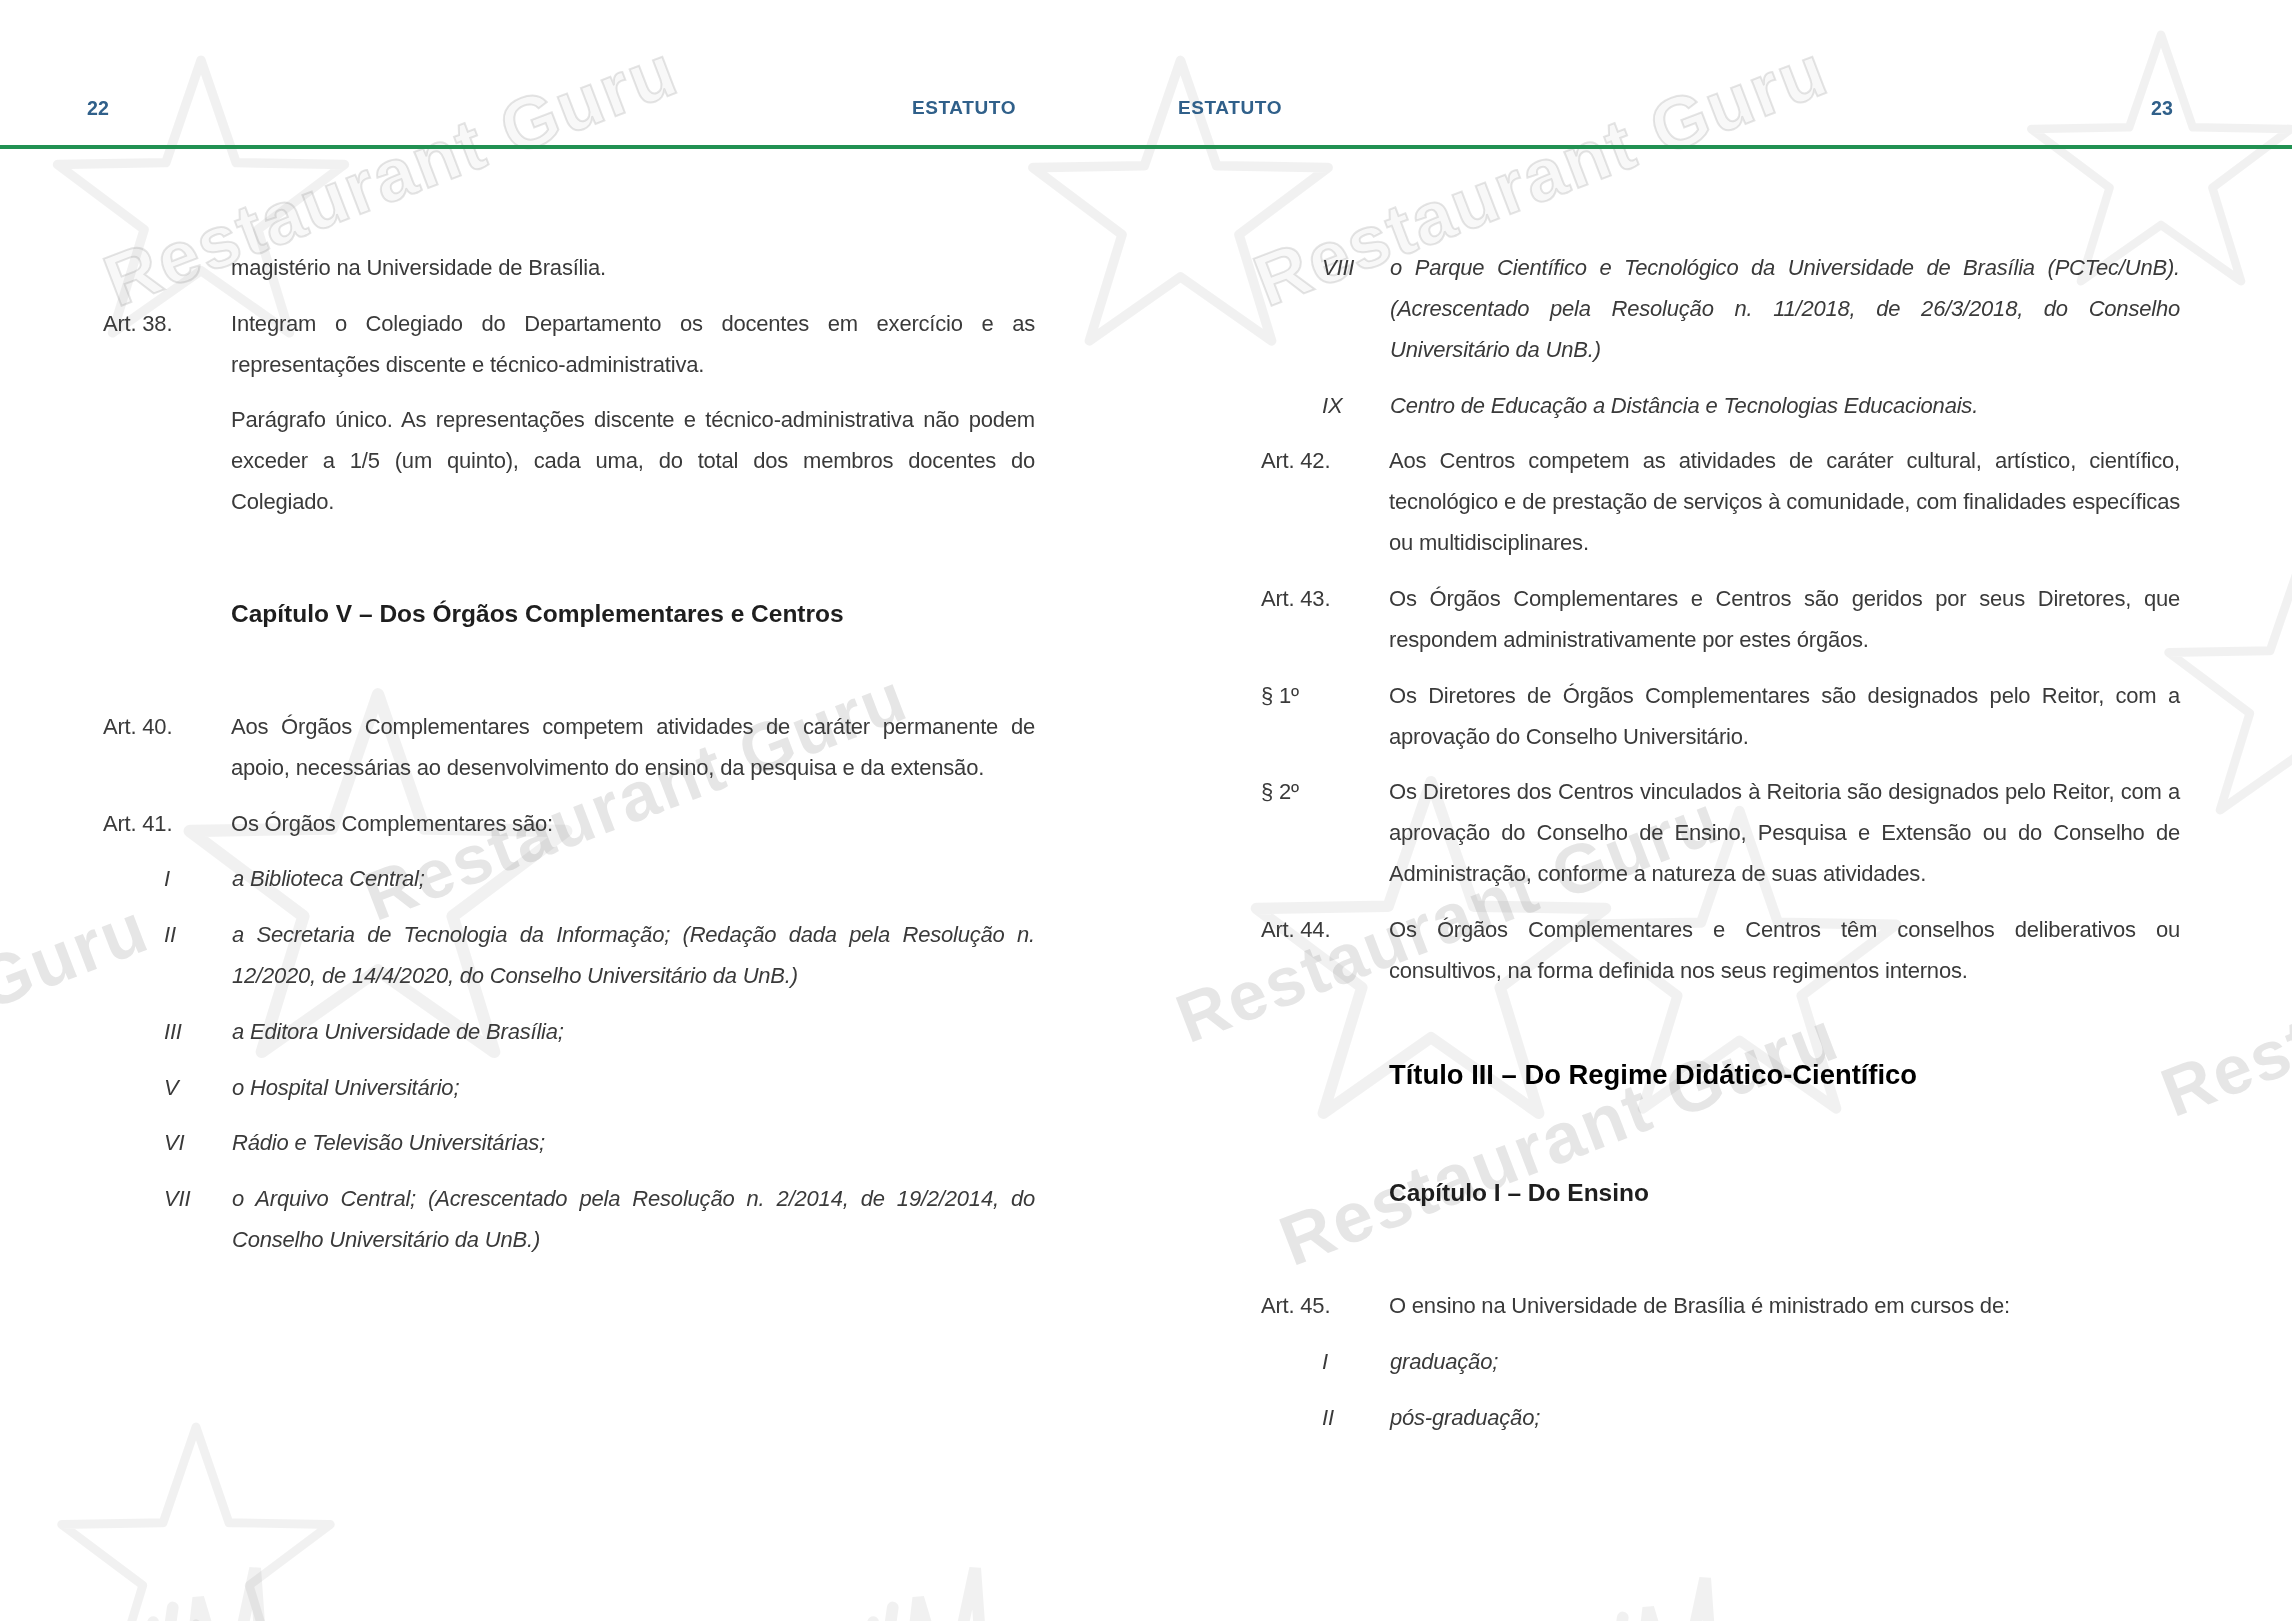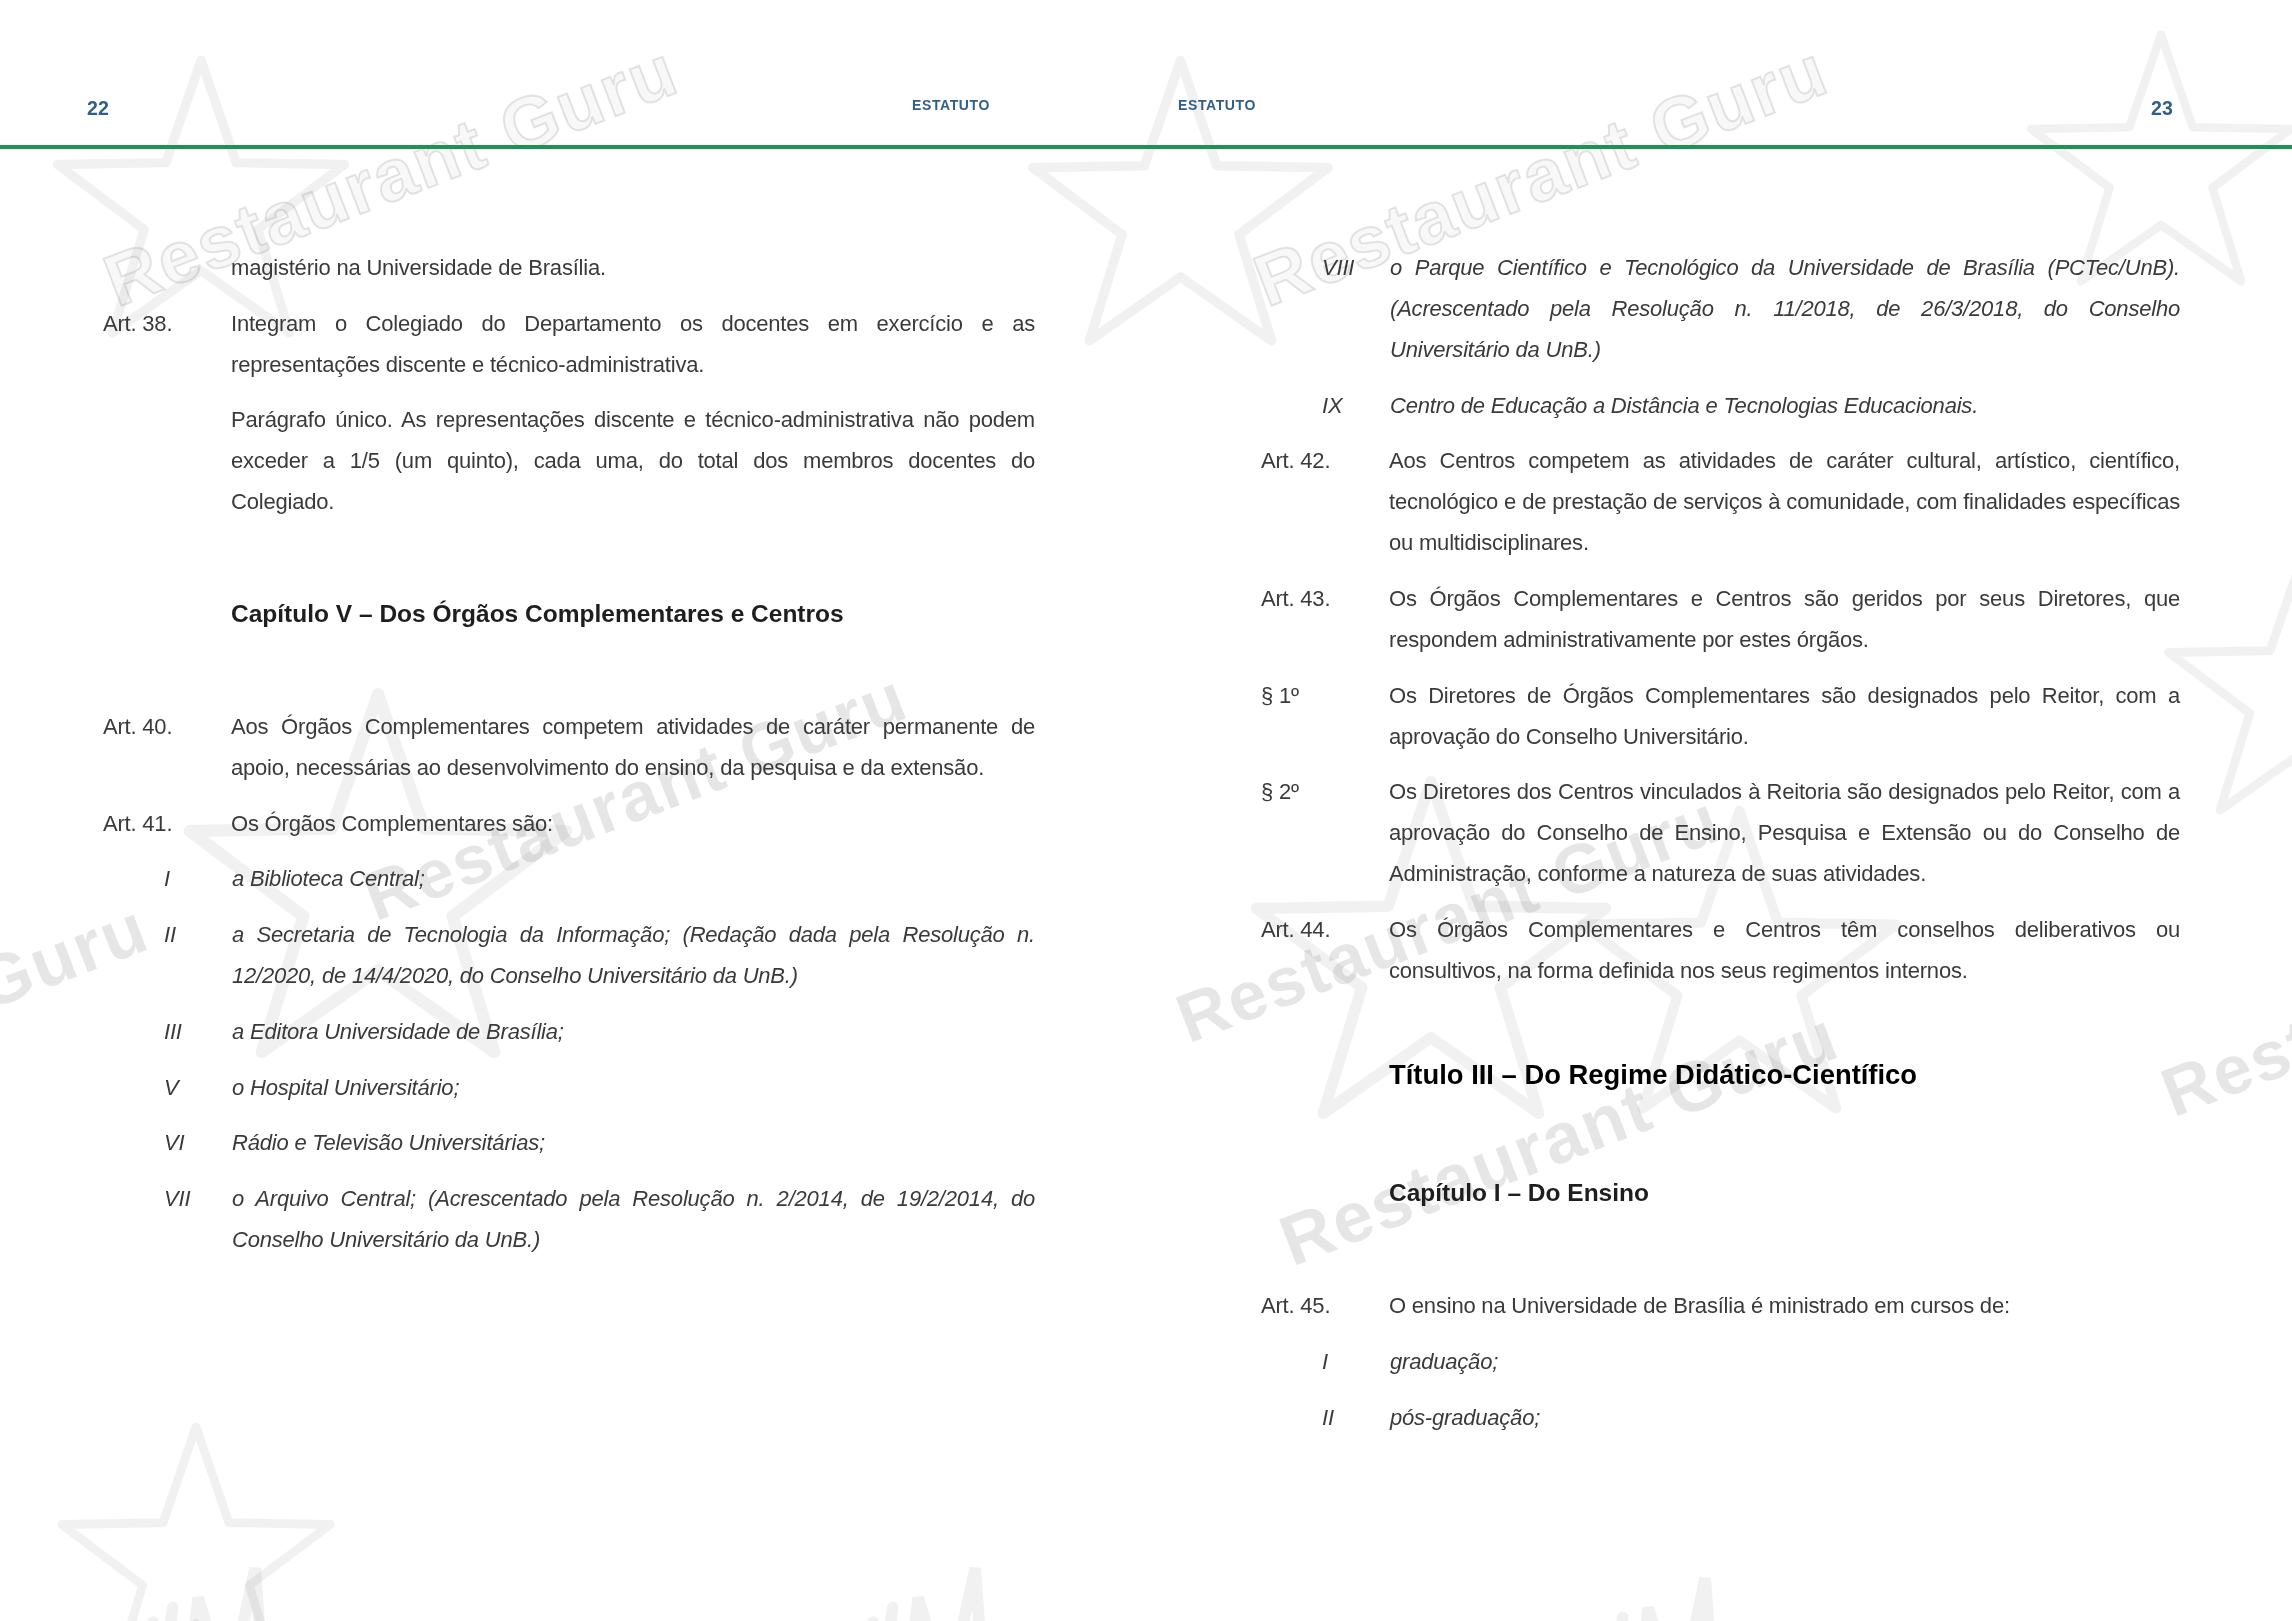--- a/index.html
+++ b/index.html
@@ -6,21 +6,21 @@
   body{
     width:2293px;height:1621px;position:relative;overflow:hidden;
     background:#ffffff;font-family:"Liberation Sans",sans-serif;
   }
   .canvas{position:absolute;inset:0;overflow:hidden;}
 
   
   .rule{position:absolute;left:0;top:145px;width:2293px;height:3.9px;background:#219152;}
   .pgnum,.runhead{position:absolute;top:97px;font-weight:bold;color:#30608a;}
   .pgnum{font-size:19.6px;}
-  .runhead{font-size:14px;letter-spacing:0.6px;}
+  .runhead{font-size:19px;letter-spacing:0.6px;}
 
   
   .page-content{
     position:absolute;top:247px;display:flex;flex-direction:column;
     color:#3a3a3a;font-size:22px;line-height:41px;letter-spacing:-0.2px;
   }
   .row{display:flex;margin-bottom:14.7px;}
   .row .txt{flex:1;text-align:justify;}
   .row .lbl{flex:0 0 128px;}
   .row.item{padding-left:61px;font-style:italic;}

